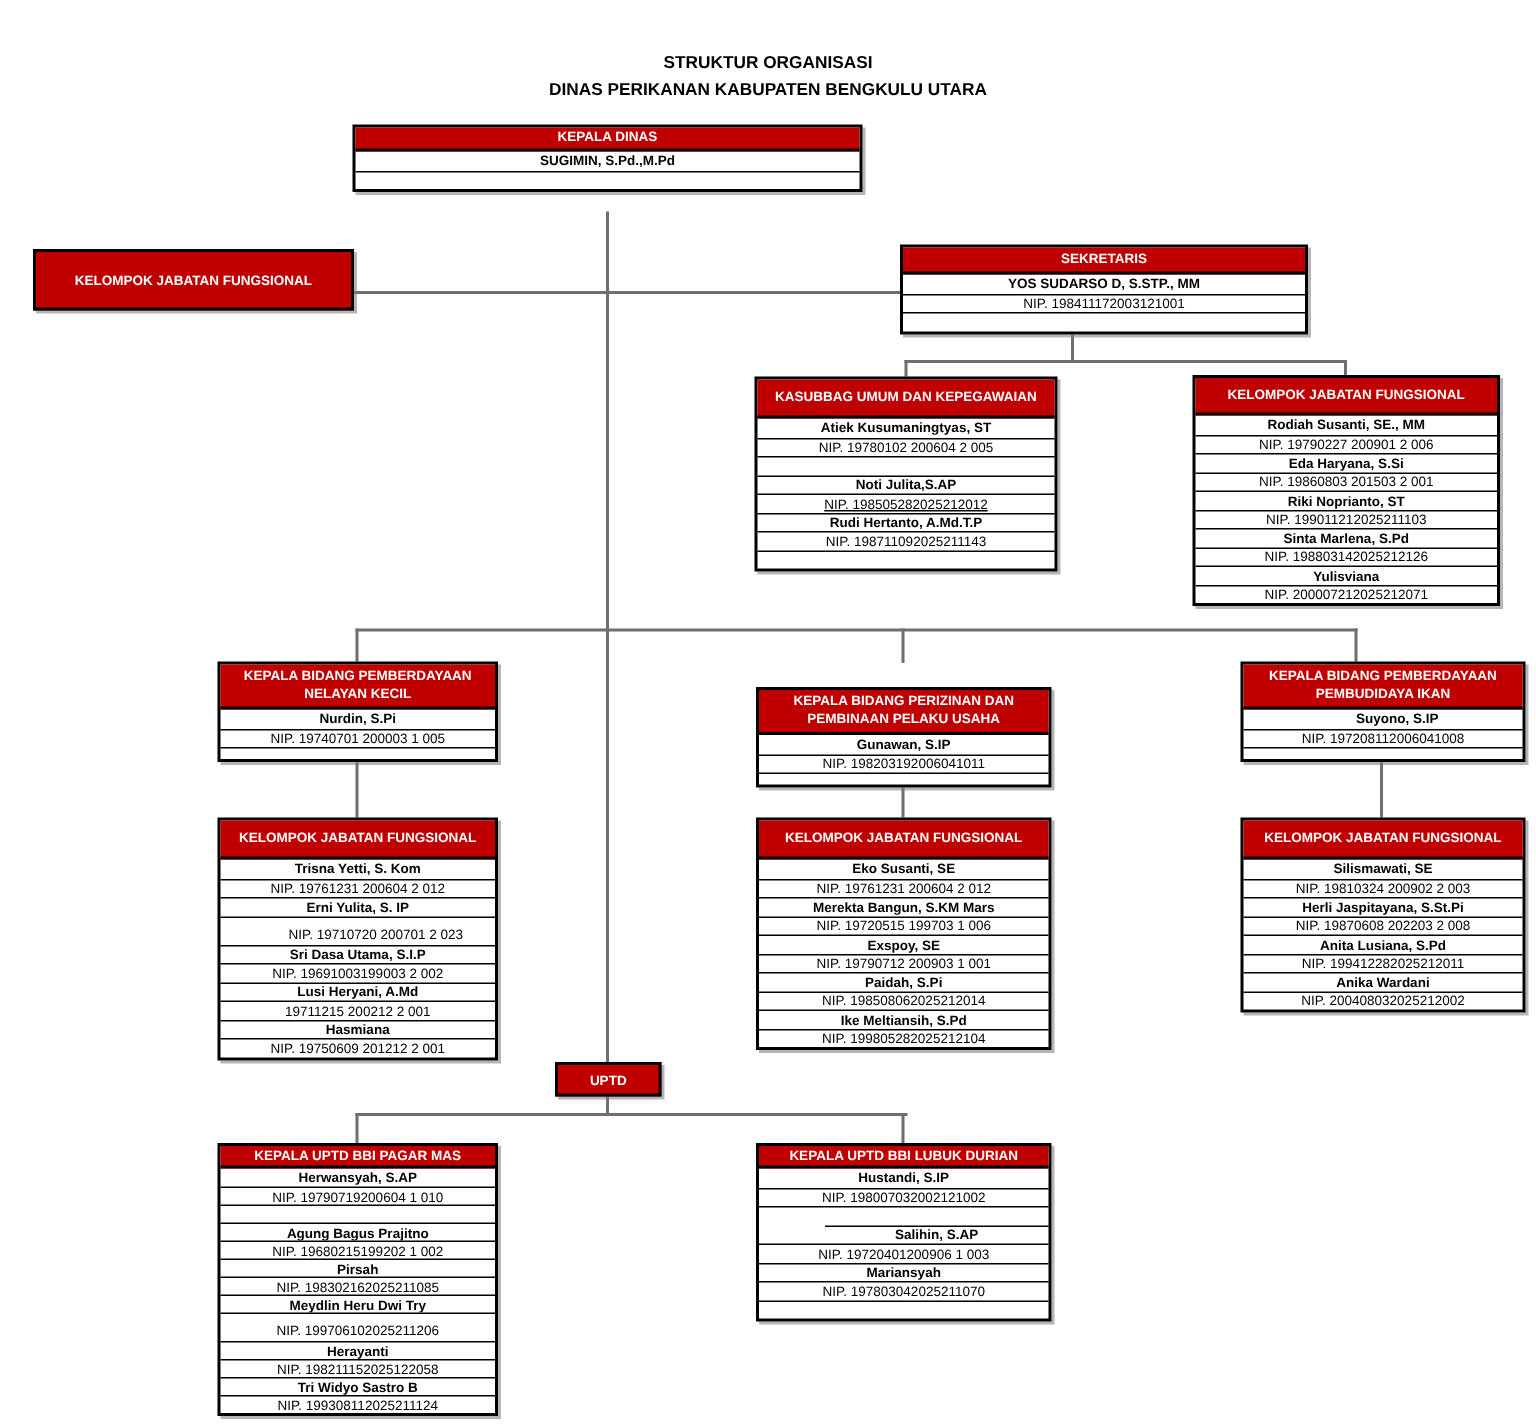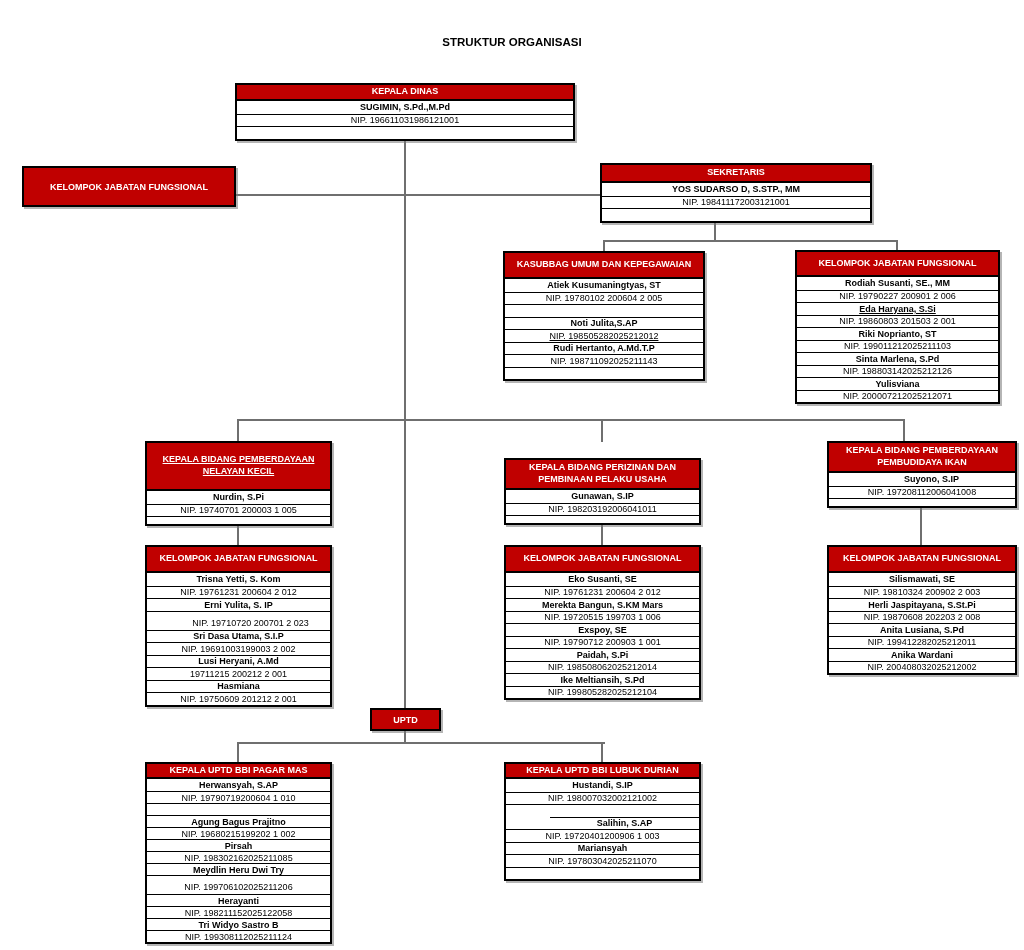--- a/index.html
+++ b/index.html
@@ -36,20 +36,21 @@
     font-weight:bold;font-size:9px;display:flex;align-items:center;justify-content:center;
     text-align:center;box-sizing:border-box;padding:0 4px;
     box-shadow:2px 2px 0 rgba(120,120,120,0.55);
   }
 </style>
 </head>
 <body>
 
 <div class="title">
   <div>STRUKTUR ORGANISASI</div>
+  <div>DINAS PERIKANAN KABUPATEN BENGKULU UTARA</div>
 </div>
 
 <div id="connectors">
     <div class="line" style="left: 404px; top: 141px; width: 2px; height: 567px;"></div>
     <div class="line" style="left: 236px; top: 194px; width: 366px; height: 2px;"></div>
     <div class="line" style="left: 714px; top: 223px; width: 2px; height: 18px;"></div>
     <div class="line" style="left: 603px; top: 240px; width: 295px; height: 2px;"></div>
     <div class="line" style="left: 603px; top: 240px; width: 2px; height: 12px;"></div>
     <div class="line" style="left: 896px; top: 240px; width: 2px; height: 11px;"></div>
     <div class="line" style="left: 237px; top: 419px; width: 668px; height: 2px;"></div>
@@ -63,21 +64,20 @@
     <div class="line" style="left: 237px; top: 742px; width: 368px; height: 2px;"></div>
     <div class="line" style="left: 237px; top: 742px; width: 2px; height: 21px;"></div>
     <div class="line" style="left: 601px; top: 742px; width: 2px; height: 21px;"></div>
   </div>
 <div id="boxes">
     <div class="redbox" style="left: 22px; top: 166px; width: 214px; height: 41px;">KELOMPOK JABATAN FUNGSIONAL</div>
     <div class="redbox" style="left: 370px; top: 708px; width: 71px; height: 23px;">UPTD</div>
     <div class="orgbox" style="left: 235px; top: 83px; width: 340px;">
       <div class="hdr" style="height: 16px;">KEPALA DINAS</div>
       <div class="row name" style="height: 12.5px;">SUGIMIN, S.Pd.,M.Pd</div>
-      <div class="row nip" style="height: 12.5px;">NIP. 196611031986121001</div>
       <div class="row empty" style="height: 12.5px;"></div>
     </div>
     <div class="orgbox" style="left: 600px; top: 163px; width: 272px;">
       <div class="hdr" style="height: 18px;">SEKRETARIS</div>
       <div class="row name" style="height: 12.5px;">YOS SUDARSO D, S.STP., MM</div>
       <div class="row nip" style="height: 12.5px;">NIP. 198411172003121001</div>
       <div class="row empty" style="height: 12.5px;"></div>
     </div>
     <div class="orgbox" style="left: 503px; top: 251px; width: 202px;">
       <div class="hdr" style="height: 26px;">KASUBBAG UMUM DAN KEPEGAWAIAN</div>
@@ -87,31 +87,31 @@
       <div class="row name" style="height: 12.5px;">Noti Julita,S.AP</div>
       <div class="row nip" style="height: 12.5px; text-decoration: underline;">NIP. 198505282025212012</div>
       <div class="row name" style="height: 12.5px;">Rudi Hertanto, A.Md.T.P</div>
       <div class="row nip" style="height: 12.5px;">NIP. 198711092025211143</div>
       <div class="row empty" style="height: 12.5px;"></div>
     </div>
     <div class="orgbox" style="left: 795px; top: 250px; width: 205px;">
       <div class="hdr" style="height: 25px;">KELOMPOK JABATAN FUNGSIONAL</div>
       <div class="row name" style="height: 12.5px;">Rodiah Susanti, SE., MM</div>
       <div class="row nip" style="height: 12.5px;">NIP. 19790227 200901 2 006</div>
-      <div class="row name" style="height: 12.5px; text-decoration: underline;">Eda Haryana, S.Si</div>
+      <div class="row name" style="height: 12.5px;">Eda Haryana, S.Si</div>
       <div class="row nip" style="height: 12.5px;">NIP. 19860803 201503 2 001</div>
       <div class="row name" style="height: 12.5px;">Riki Noprianto, ST</div>
       <div class="row nip" style="height: 12.5px;">NIP. 199011212025211103</div>
       <div class="row name" style="height: 12.5px;">Sinta Marlena, S.Pd</div>
       <div class="row nip" style="height: 12.5px;">NIP. 198803142025212126</div>
       <div class="row name" style="height: 12.5px;">Yulisviana</div>
       <div class="row nip" style="height: 12.5px;">NIP. 200007212025212071</div>
     </div>
     <div class="orgbox" style="left: 145px; top: 441px; width: 187px;">
-      <div class="hdr" style="height: 48px; text-decoration: underline;">KEPALA BIDANG PEMBERDAYAAN NELAYAN KECIL</div>
+      <div class="hdr" style="height: 30px;">KEPALA BIDANG PEMBERDAYAAN NELAYAN KECIL</div>
       <div class="row name" style="height: 12.5px;">Nurdin, S.Pi</div>
       <div class="row nip" style="height: 12.5px;">NIP. 19740701 200003 1 005</div>
       <div class="row empty_short" style="height: 8px;"></div>
     </div>
     <div class="orgbox" style="left: 504px; top: 458px; width: 197px;">
       <div class="hdr" style="height: 30px;">KEPALA BIDANG PERIZINAN DAN PEMBINAAN PELAKU USAHA</div>
       <div class="row name" style="height: 12.5px;">Gunawan, S.IP</div>
       <div class="row nip" style="height: 12.5px;">NIP. 198203192006041011</div>
       <div class="row empty_short" style="height: 8px;"></div>
     </div>

